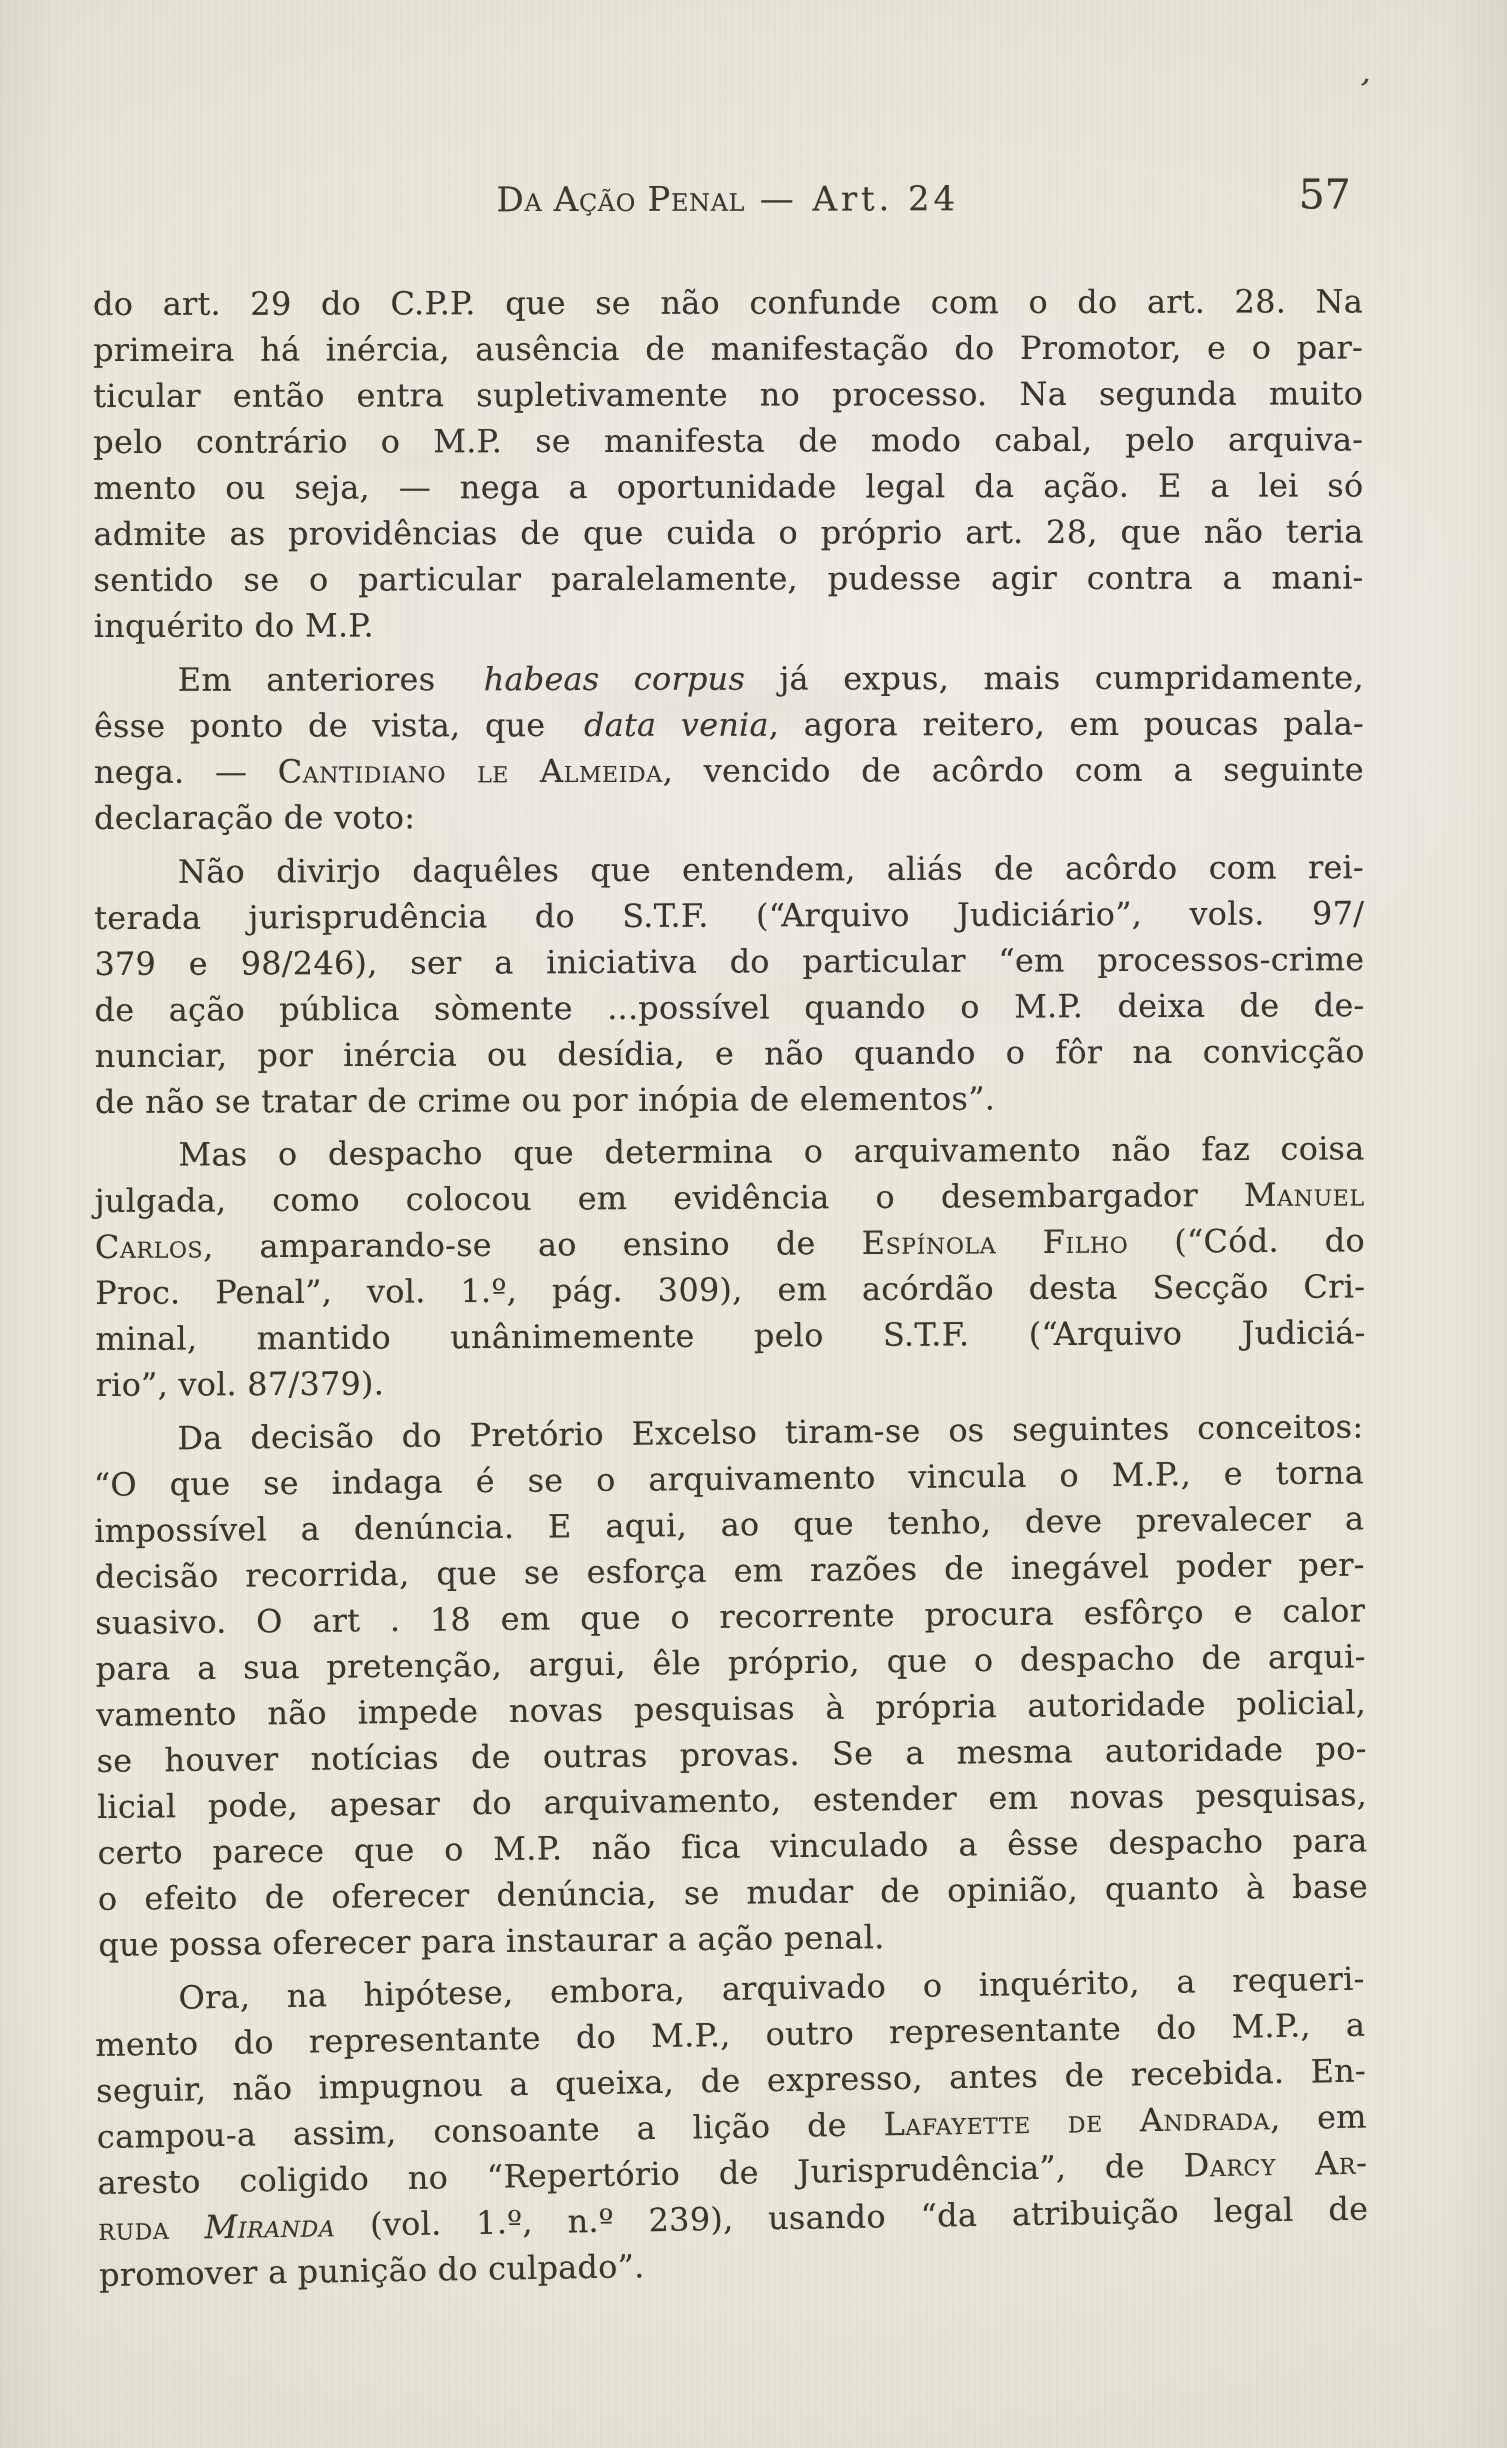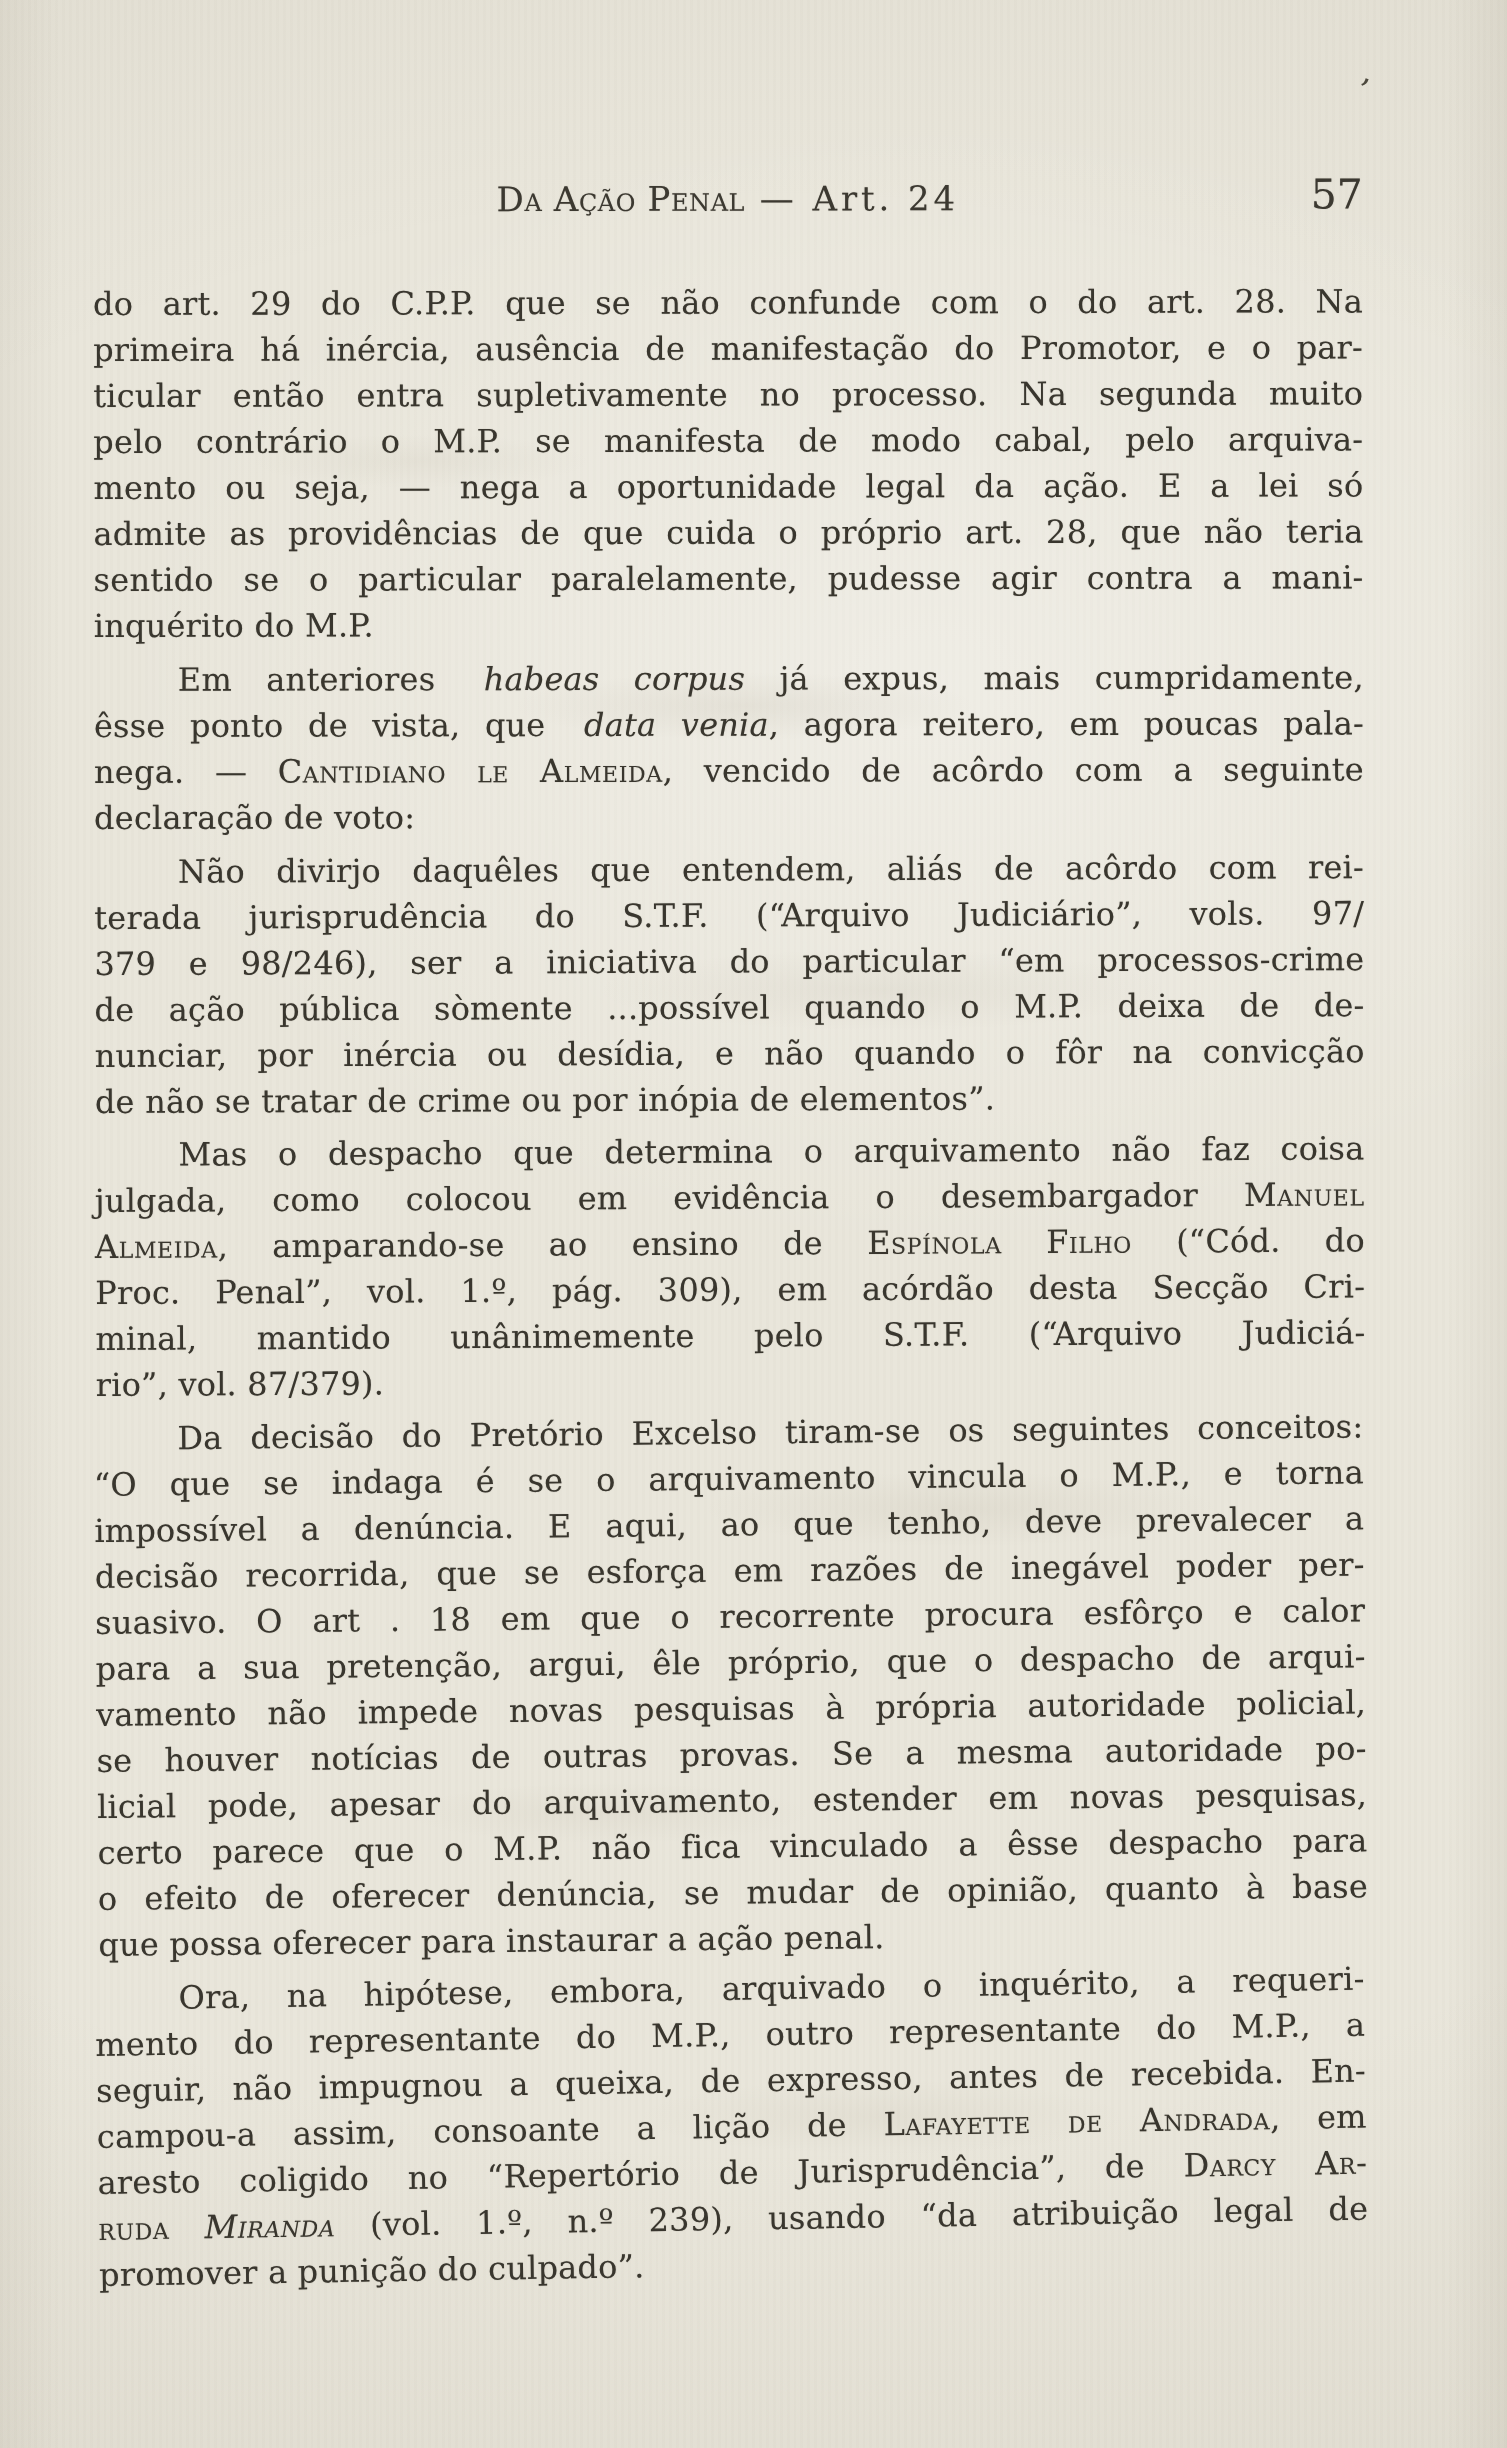--- a/index.html
+++ b/index.html
@@ -39,21 +39,21 @@
   }
   .running-row{position:absolute;left:93px;top:179px;width:1270px;height:49px;}
   .running-head{
     text-align:center;
     font-size:34px;line-height:43px;
     letter-spacing:3.9px;
     color:#3c3931;
     text-shadow:0 0 1px rgba(60,57,49,0.35);
   }
   .pagenum{
-    position:absolute;right:0;top:-5.9px;
+    position:absolute;right:12px;top:-5.9px;
     font-size:41px;line-height:49px;
     color:#3c3931;
     text-shadow:0 0 1px rgba(60,57,49,0.35);
   }
   .body-text{
     position:absolute;left:93px;top:281px;width:1270px;
     font-size:32px;line-height:46px;
     letter-spacing:0.2px;
     color:#39362e;
     text-shadow:0 0 1px rgba(57,54,46,0.38);
@@ -110,21 +110,21 @@
           <div class="line first"><span class="run-n">Não divirjo daquêles que entendem, aliás de acôrdo com rei-</span></div>
           <div class="line"><span class="run-n">terada jurisprudência do S.T.F. (“Arquivo Judiciário”, vols. 97/</span></div>
           <div class="line"><span class="run-n">379 e 98/246), ser a iniciativa do particular “em processos-crime</span></div>
           <div class="line"><span class="run-n">de ação pública sòmente ...possível quando o M.P. deixa de de-</span></div>
           <div class="line"><span class="run-n">nunciar, por inércia ou desídia, e não quando o fôr na convicção</span></div>
           <div class="line last"><span class="run-n">de não se tratar de crime ou por inópia de elementos”.</span></div>
         </div>
         <div class="para">
           <div class="line first"><span class="run-n">Mas o despacho que determina o arquivamento não faz coisa</span></div>
           <div class="line"><span class="run-n">julgada, como colocou em evidência o desembargador </span><span class="run-sc">Manuel</span></div>
-          <div class="line"><span class="run-sc">Almeida</span><span class="run-n">, amparando-se ao ensino de </span><span class="run-sc">Espínola Filho</span><span class="run-n"> (“Cód. do</span></div>
+          <div class="line"><span class="run-sc">Carlos</span><span class="run-n">, amparando-se ao ensino de </span><span class="run-sc">Espínola Filho</span><span class="run-n"> (“Cód. do</span></div>
           <div class="line"><span class="run-n">Proc. Penal”, vol. 1.º, pág. 309), em acórdão desta Secção Cri-</span></div>
           <div class="line"><span class="run-n">minal, mantido unânimemente pelo S.T.F. (“Arquivo Judiciá-</span></div>
           <div class="line last"><span class="run-n">rio”, vol. 87/379).</span></div>
         </div>
         <div class="para">
           <div class="line first"><span class="run-n">Da decisão do Pretório Excelso tiram-se os seguintes conceitos:</span></div>
           <div class="line"><span class="run-n">“O que se indaga é se o arquivamento vincula o M.P., e torna</span></div>
           <div class="line"><span class="run-n">impossível a denúncia. E aqui, ao que tenho, deve prevalecer a</span></div>
           <div class="line"><span class="run-n">decisão recorrida, que se esforça em razões de inegável poder per-</span></div>
           <div class="line"><span class="run-n">suasivo. O art . 18 em que o recorrente procura esfôrço e calor</span></div>

